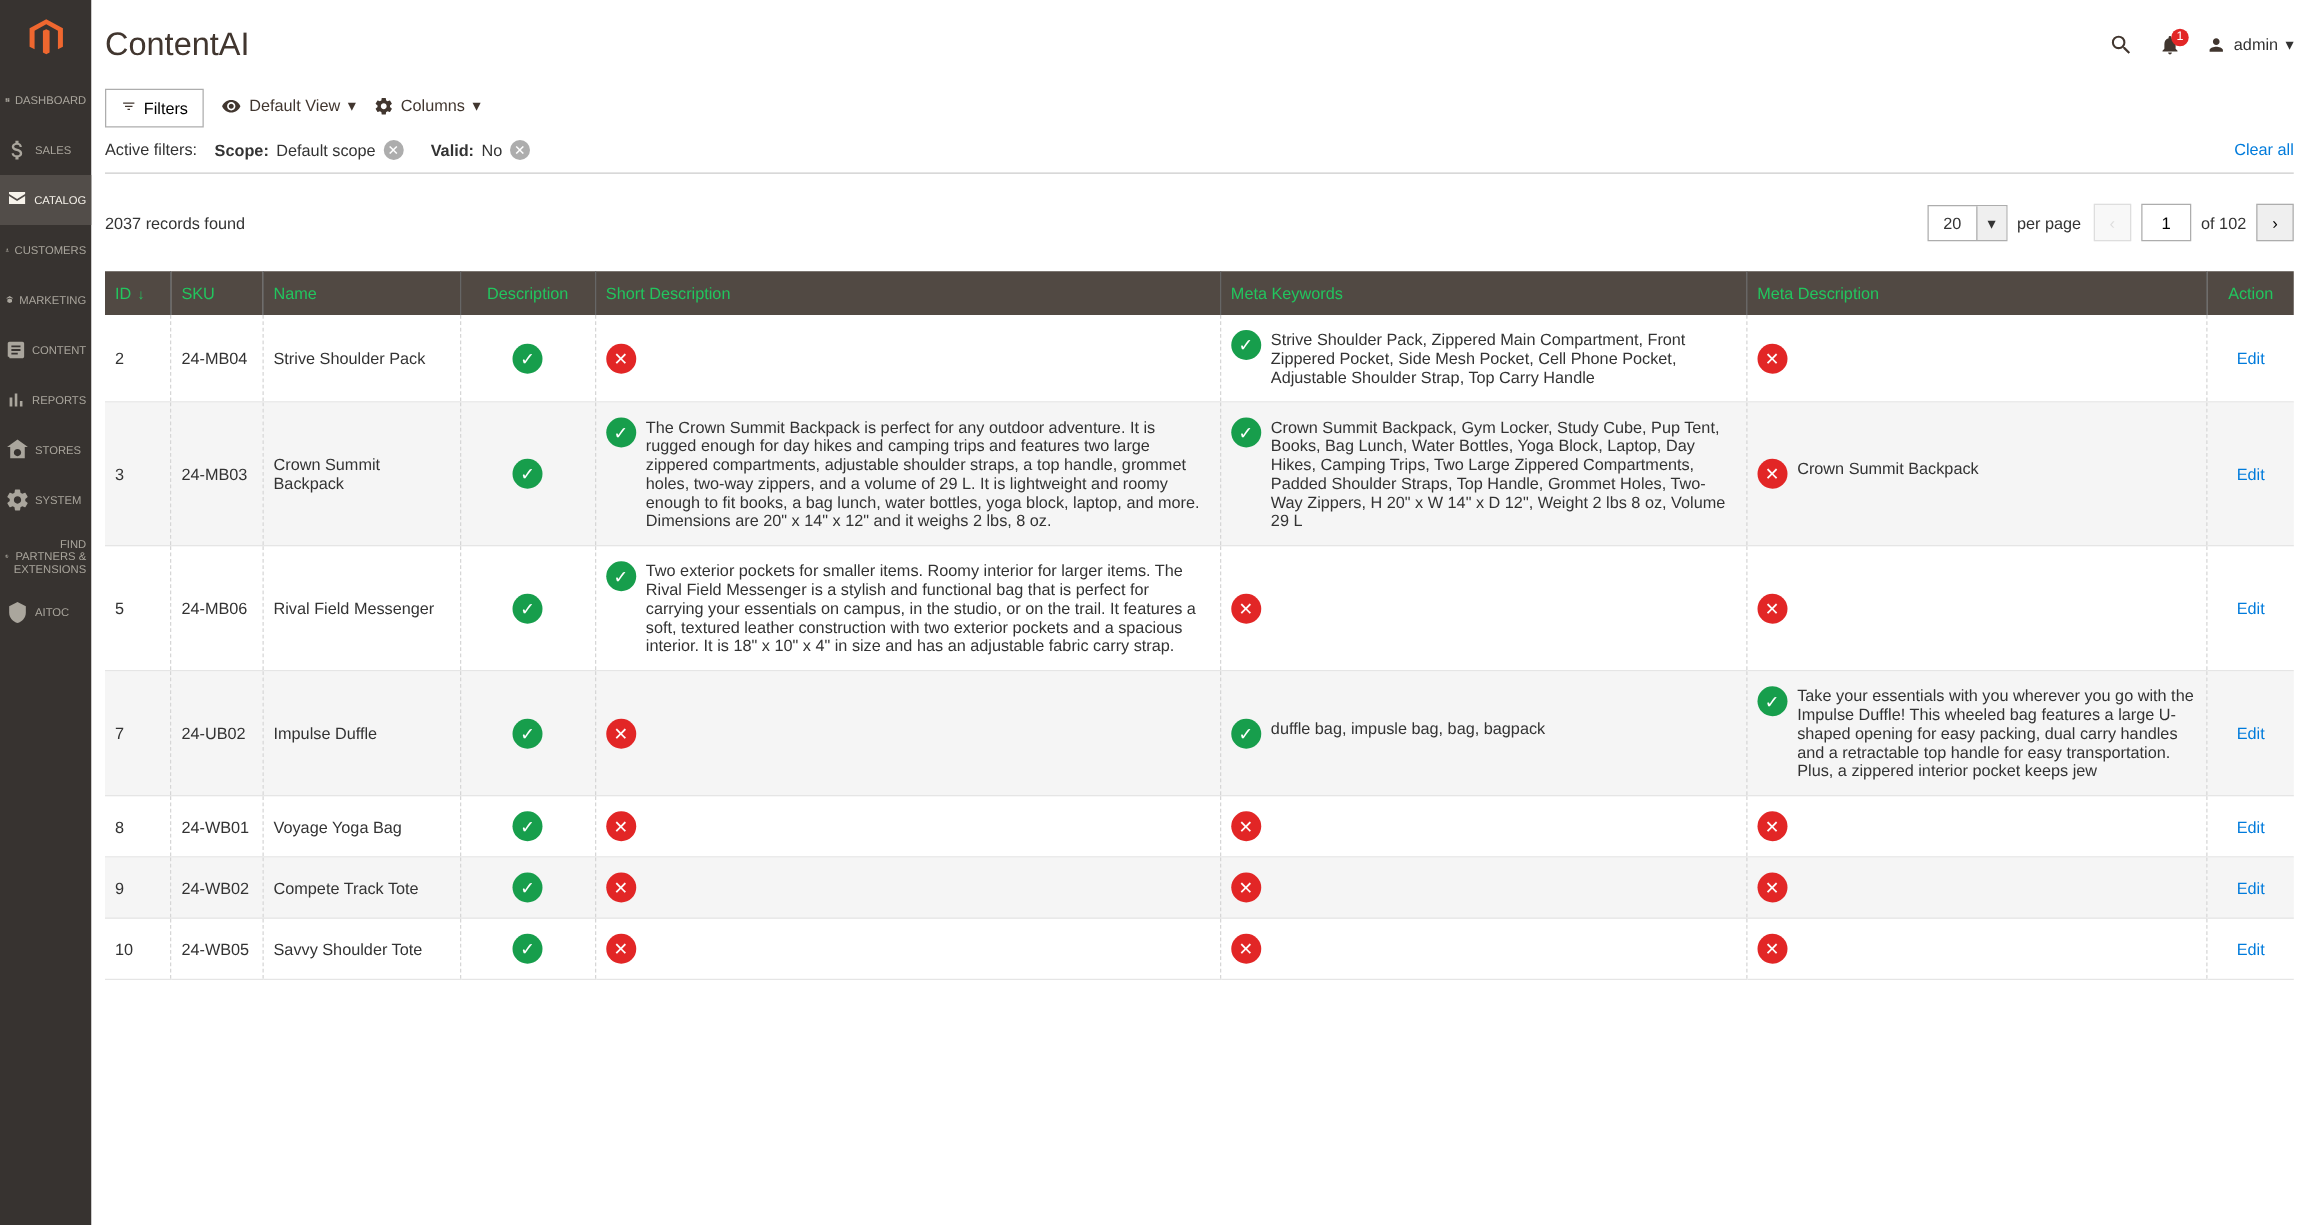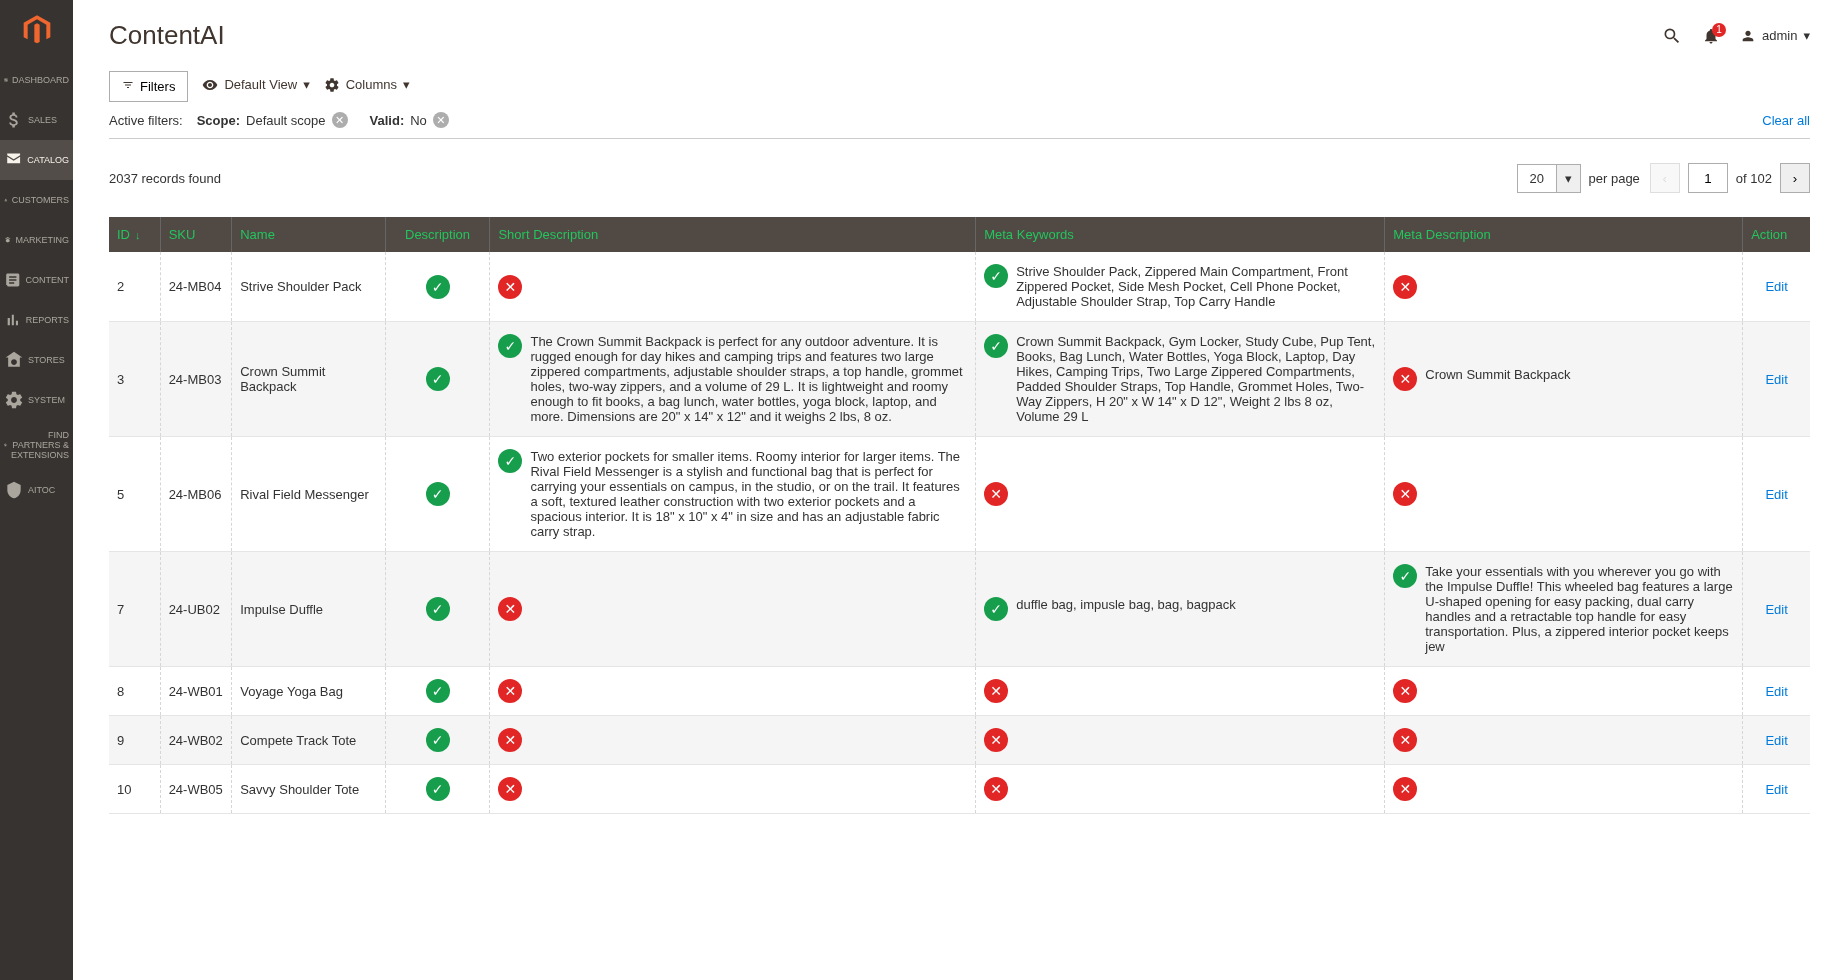--- a/index.html
+++ b/index.html
@@ -3,52 +3,52 @@
 <meta charset="utf-8">
 <style>
 *{margin:0;padding:0;box-sizing:border-box;font-family:'Helvetica Neue',Helvetica,Arial,sans-serif}
 body{display:flex;min-height:100vh;background:#fff;color:#333}
 .sidebar{width:73px;background:#373330;display:flex;flex-direction:column;flex-shrink:0}
 .sidebar-logo{height:60px;display:flex;align-items:center;justify-content:center}
 .sidebar-logo svg{width:32px;height:32px}
 .sidebar-item{display:flex;flex-direction:row;align-items:center;padding:10px 4px;cursor:pointer;color:#aaa69d;font-size:9px;text-align:right;gap:4px}
 .sidebar-item.active{background:#524d49;color:#f7f3eb}
 .sidebar-item svg{width:20px;height:20px;fill:currentColor}
-.main{flex:1;padding:20px 36px;overflow:auto}
+.main{flex:1;padding:20px 11px;overflow:auto}
 .page-header{display:flex;align-items:center;justify-content:space-between;margin-bottom:20px}
 .page-title{font-size:26px;font-weight:400;color:#41362f}
 .header-actions{display:flex;align-items:center;gap:20px}
 .icon-btn{background:none;border:none;cursor:pointer;position:relative;display:flex;align-items:center}
 .notif-badge{position:absolute;top:-4px;right:-6px;background:#e22626;color:#fff;font-size:10px;border-radius:50%;width:14px;height:14px;display:flex;align-items:center;justify-content:center}
 .admin-dd{display:flex;align-items:center;gap:6px;cursor:pointer;font-size:13px}
 .toolbar{display:flex;align-items:center;justify-content:space-between;gap:16px;margin-bottom:10px}
 .search-box{position:relative;width:370px}
 .search-box input{width:100%;height:34px;border:1px solid #adadad;padding:0 40px 0 10px;font-size:13px;font-style:italic;color:#666}
 .search-box .search-icn{position:absolute;right:10px;top:7px;cursor:pointer}
 .toolbar-right{display:flex;align-items:center;gap:14px;font-size:13px}
 .filters-btn{background:#fff;border:1px solid #adadad;padding:7px 12px;cursor:pointer;display:flex;align-items:center;gap:6px;font-size:13px}
 .dd-link{display:flex;align-items:flex-start;gap:6px;cursor:pointer;color:#41362f}
-.active-filters{display:flex;align-items:center;gap:14px;font-size:13px;color:#333;border-bottom:1px solid #ccc;padding-bottom:10px;margin-bottom:10px}
+.active-filters{display:flex;gap:14px;font-size:13px;color:#333;border-bottom:1px solid #ccc;padding-bottom:10px;margin-bottom:10px}
 .filter-chip{display:flex;align-items:center;gap:6px}
 .filter-chip b{font-weight:600}
 .chip-x{width:16px;height:16px;background:#adadad;color:#fff;border-radius:50%;display:flex;align-items:center;justify-content:center;font-size:11px;cursor:pointer}
 .clear-all{margin-left:auto;color:#007bdb;cursor:pointer}
 .pager{display:flex;align-items:center;justify-content:space-between;margin:24px 0;font-size:13px}
 .pager-right{display:flex;align-items:center;gap:10px}
 .per-page{display:flex;align-items:center;gap:8px}
 .per-page-sel{display:flex;border:1px solid #adadad}
 .per-page-sel span{padding:6px 12px}
 .per-page-sel .dd{border-left:1px solid #adadad;background:#efefef;padding:6px 8px;cursor:pointer}
 .page-nav{display:flex;align-items:center;gap:8px}
 .page-nav button{width:30px;height:30px;border:1px solid #adadad;background:#efefef;cursor:pointer}
 .page-nav button:disabled{opacity:.4;cursor:default}
 .page-nav input{width:40px;height:30px;border:1px solid #adadad;text-align:center}
 table{width:100%;border-collapse:collapse;font-size:13px}
 th{background:#514943;color:#22c55e;text-align:left;padding:10px 8px;font-weight:400;border-right:1px solid #666}
-th:last-child{border-right:none;text-align:left}
+th:last-child{border-right:none;text-align:center}
 td{padding:12px 8px;border-bottom:1px solid #e5e5e5;vertical-align:middle;border-right:1px dashed #d6d6d6}
 td:last-child{border-right:none}
 tbody tr:nth-child(even){background:#f5f5f5}
 .status-icon{width:24px;height:24px;border-radius:50%;display:inline-flex;align-items:center;justify-content:center;color:#fff;font-size:14px;flex-shrink:0}
 .status-true{background:#179e4c}
 .status-false{background:#e22626}
 .cell-flex{display:flex;gap:8px;align-items:flex-start}
 .edit-link{color:#007bdb;cursor:pointer}
 .sort-arrow{font-size:11px;margin-left:2px}
 .col-id{width:40px}

